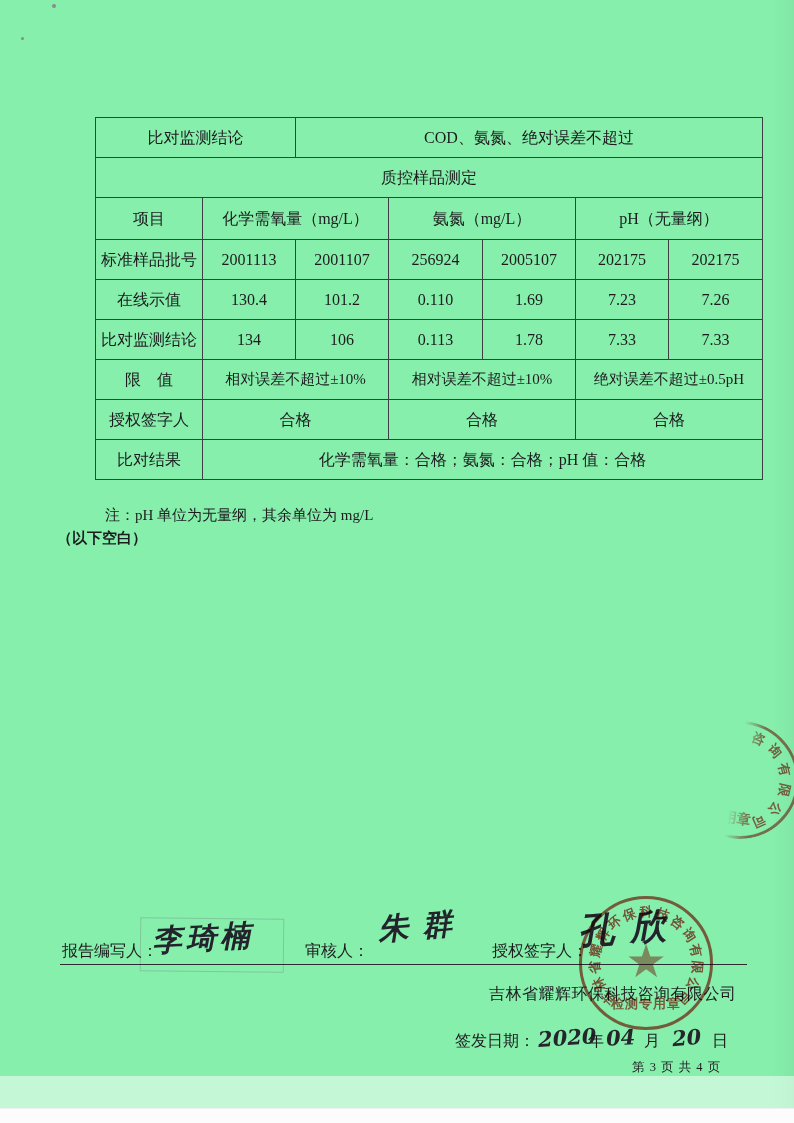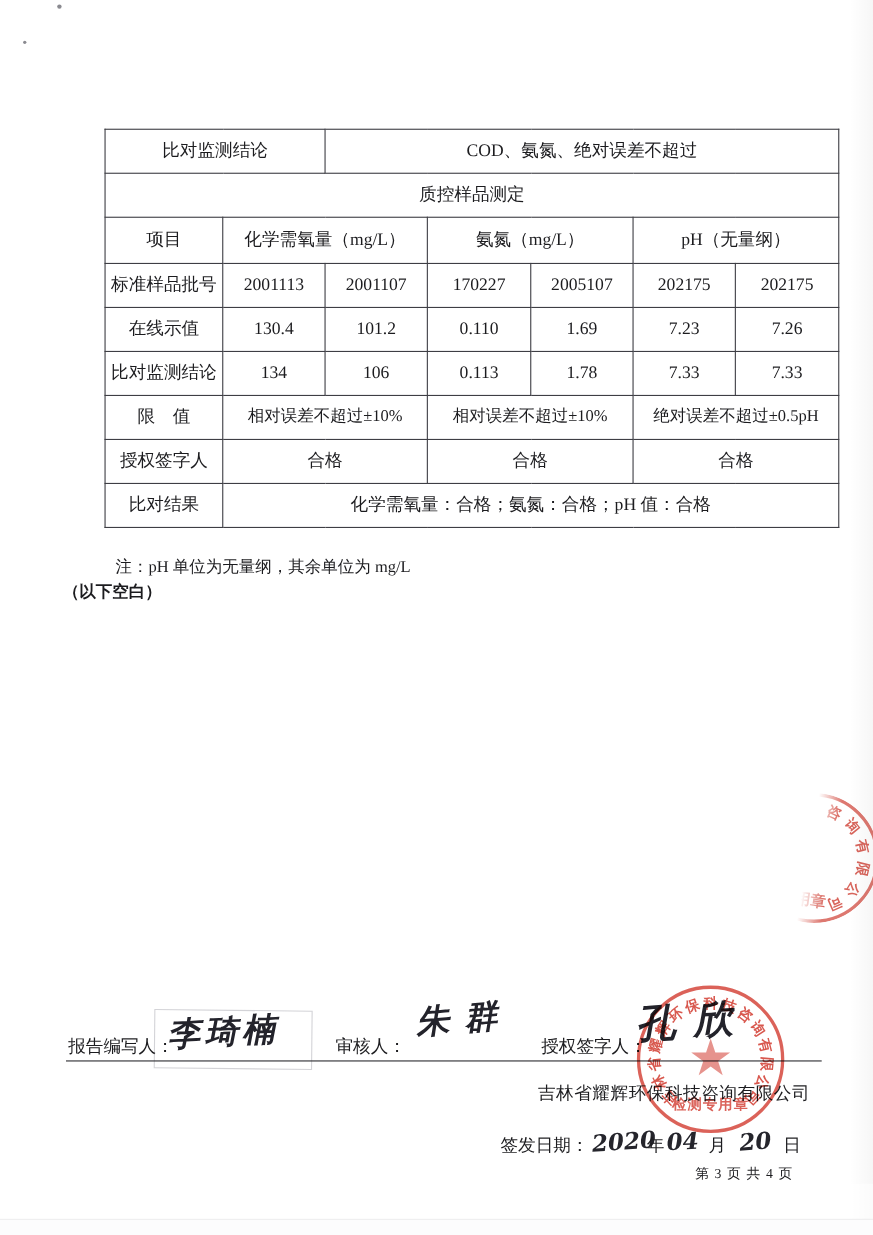--- a/index.html
+++ b/index.html
@@ -1,20 +1,20 @@
 <!DOCTYPE html>
 <html><head>
 <meta charset="utf-8">
 <style>
   html,body{margin:0;padding:0;background:#e8e8ea;}
   .page{
     position:relative;
     width:794px;height:1123px;
     margin:0 auto;
-    background:#ffffff;
+    background:#86efac;
     overflow:hidden;
     font-family:"Liberation Serif","DejaVu Serif",serif;
     color:#1c1c1f;
   }
   
   .edge-shade{position:absolute;right:0;top:0;width:22px;height:100%;
     background:linear-gradient(to right,rgba(0,0,0,0),rgba(0,0,0,0.035));}
   .bottom-band{position:absolute;left:0;top:1076px;width:100%;height:32px;
     background:rgba(255,255,255,0.5);}
   .bottom-edge{position:absolute;left:0;top:1108px;width:100%;height:15px;
@@ -128,21 +128,21 @@
     <tr class="r3">
       <td>项目</td>
       <td colspan="2">化学需氧量（mg/L）</td>
       <td colspan="2">氨氮（mg/L）</td>
       <td colspan="2">pH（无量纲）</td>
     </tr>
     <tr>
       <td>标准样品批号</td>
       <td>2001113</td>
       <td>2001107</td>
-      <td>170227</td>
+      <td>256924</td>
       <td>2005107</td>
       <td>202175</td>
       <td>202175</td>
     </tr>
     <tr>
       <td>在线示值</td>
       <td>130.4</td>
       <td>101.2</td>
       <td>0.110</td>
       <td>1.69</td>

